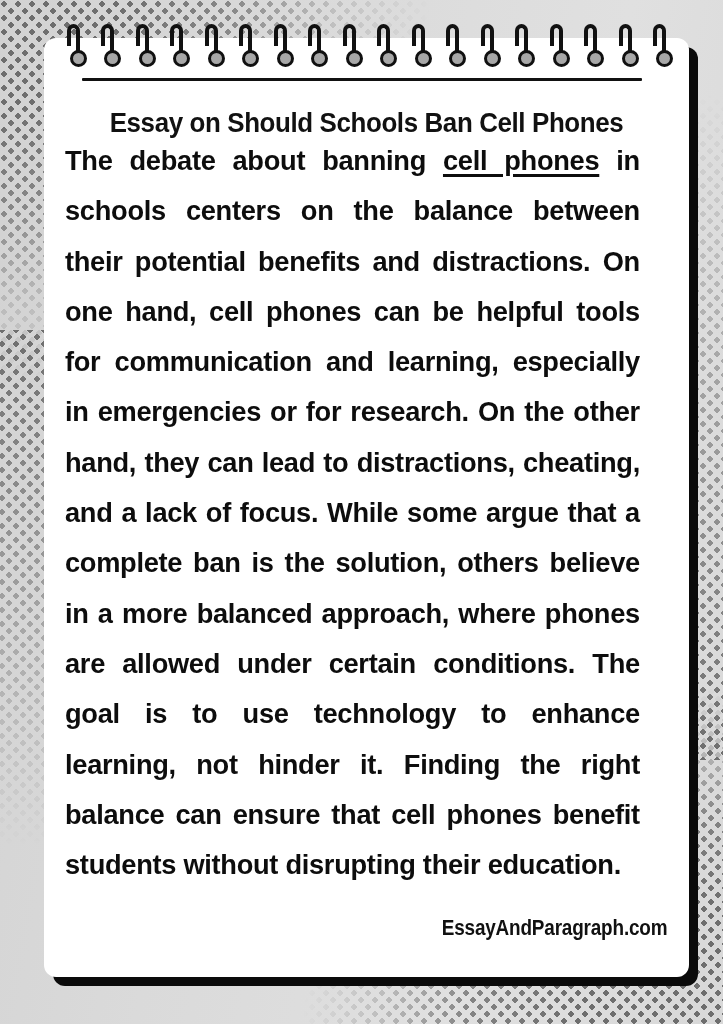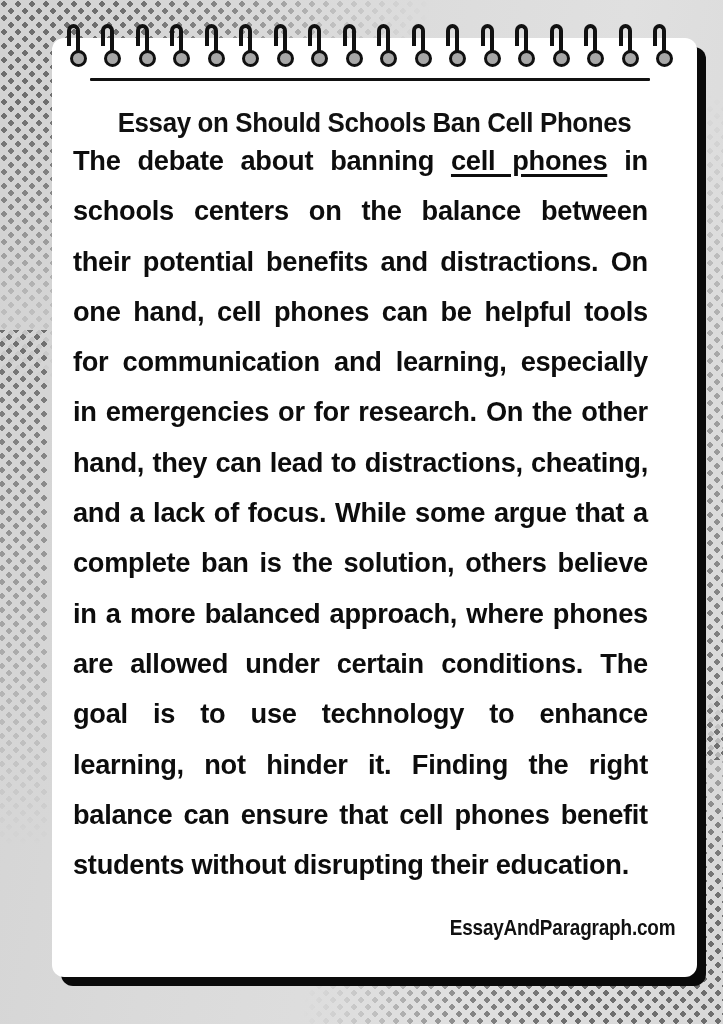--- a/index.html
+++ b/index.html
@@ -69,21 +69,21 @@
     top: 60px;
     width: 46px;
     height: 700px;
     -webkit-mask-image: linear-gradient(0deg, #000 0%, rgba(0,0,0,0.5) 55%, transparent 95%);
     mask-image: linear-gradient(0deg, #000 0%, rgba(0,0,0,0.5) 55%, transparent 95%);
   }
 
   
   #notepad {
     position: absolute;
-    left: 52px;
+    left: 44px;
     top: 38px;
     width: 645px;
     height: 939px;
     background: #ffffff;
     border-radius: 12px;
     box-shadow: 9px 9px 0 0 #0a0a0a;
     z-index: 2;
   }
 
   

